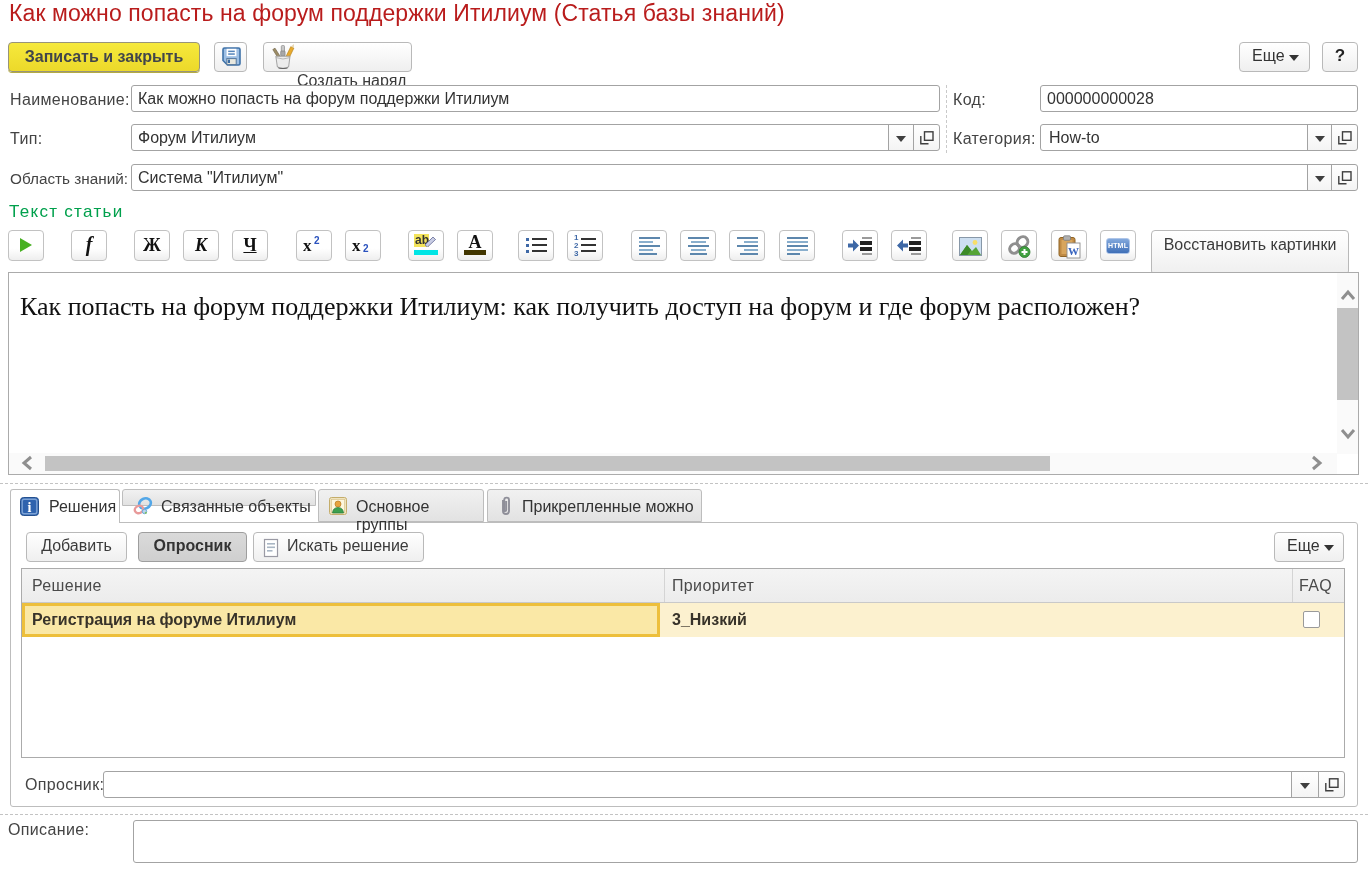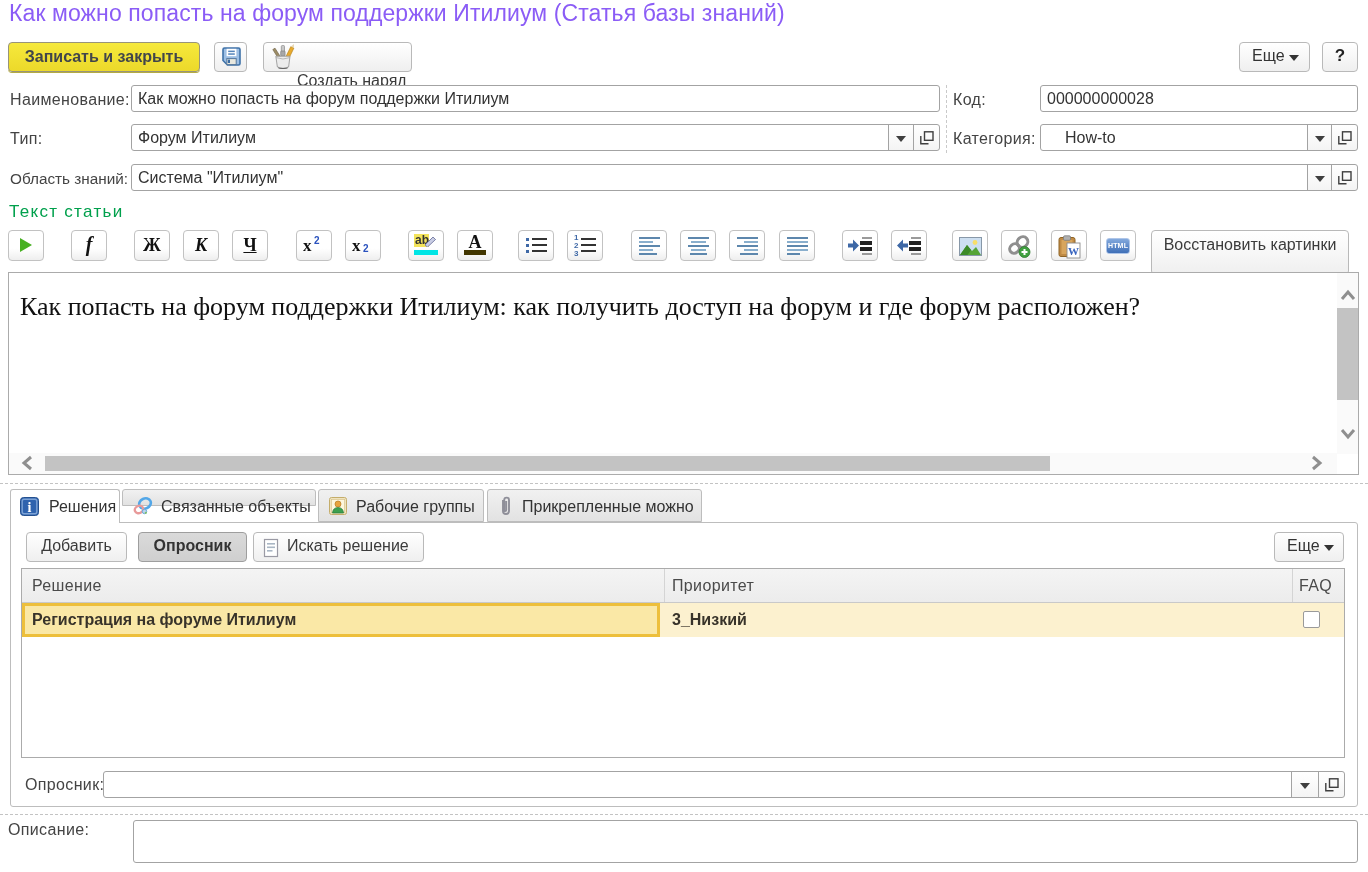--- a/index.html
+++ b/index.html
@@ -14,21 +14,21 @@
   background:#fff;font-size:16px;color:#333;}
 .lbl{position:absolute;font-size:16px;color:#444;white-space:nowrap;letter-spacing:0.35px;}
 .cmbtn{position:absolute;box-sizing:border-box;border:1px solid #a3a3a3;background:linear-gradient(#ffffff,#f4f4f4);}
 .arrow{width:0;height:0;border-left:5px solid transparent;border-right:5px solid transparent;
   border-top:6px solid #3f3f3f;position:absolute;}
 .dash-h{position:absolute;border-top:1px dashed #c3c3c3;height:0;}
 </style>
 </head>
 <body>
 
-<div class="abs" style="left:9px;top:0px;font-size:23px;line-height:26px;color:#8b5cf6;letter-spacing:0.1px;">Как можно попасть на форум поддержки Итилиум (Статья базы знаний)</div>
+<div class="abs" style="left:9px;top:0px;font-size:23px;line-height:26px;color:#b91c1c;letter-spacing:0.1px;">Как можно попасть на форум поддержки Итилиум (Статья базы знаний)</div>
 
 <div class="abs" style="left:8px;top:42px;width:192px;height:30px;box-sizing:border-box;border:1px solid #98947a;border-radius:4px;background:linear-gradient(#f6e93c,#ecd92a);box-shadow:0 1px 0 #b5ab43;">
   <div class="abs" style="left:0;top:0;width:100%;height:28px;line-height:28px;text-align:center;font-size:16px;font-weight:bold;color:#41454b;">Записать и закрыть</div>
 </div>
 <div class="btn" style="left:214px;top:42px;width:33px;height:30px;"></div>
 <svg class="abs" style="left:222px;top:47px;" width="19" height="19" viewBox="0 0 19 19">
   <path d="M2.5 1 H16.5 A1.5 1.5 0 0 1 18 2.5 V16.5 A1.5 1.5 0 0 1 16.5 18 H5.5 L1 13.5 V2.5 A1.5 1.5 0 0 1 2.5 1 Z" fill="#9dbfe4" stroke="#3f72a8" stroke-width="1.6"></path>
   <rect x="4.6" y="1.8" width="9.8" height="7.4" fill="#ffffff"></rect>
   <rect x="6.2" y="3.6" width="6.6" height="1.5" fill="#5585bb"></rect>
   <rect x="6.2" y="6.3" width="6.6" height="1.5" fill="#5585bb"></rect>
@@ -74,21 +74,21 @@
 <div class="cmbtn" style="left:888px;top:124px;width:26px;height:27px;">
   <span class="arrow" style="left:7px;top:11px;"></span>
 </div>
 <div class="cmbtn" style="left:913px;top:124px;width:27px;height:27px;border-radius:0 3px 3px 0;">
   <svg width="14" height="14" viewBox="0 0 14 14" style="position:absolute;left:6px;top:6px;">
     <rect x="4.5" y="0.8" width="8.5" height="8.5" fill="none" stroke="#3f3f3f" stroke-width="1.4"></rect>
     <path d="M8.5 12.8 H0.8 V5" fill="none" stroke="#3f3f3f" stroke-width="1.4"></path>
   </svg>
 </div>
 <div class="lbl" style="left:953px;top:130px;">Категория:</div>
-<div class="inp" style="left:1040px;top:124px;width:268px;height:27px;line-height:25px;padding-left:24px;border-radius:3px 0 0 3px;">How-to</div>
+<div class="inp" style="left:1040px;top:124px;width:268px;height:27px;line-height:25px;padding-left:8px;border-radius:3px 0 0 3px;">How-to</div>
 <div class="cmbtn" style="left:1307px;top:124px;width:25px;height:27px;">
   <span class="arrow" style="left:7px;top:11px;"></span>
 </div>
 <div class="cmbtn" style="left:1331px;top:124px;width:27px;height:27px;border-radius:0 3px 3px 0;">
   <svg width="14" height="14" viewBox="0 0 14 14" style="position:absolute;left:6px;top:6px;">
     <rect x="4.5" y="0.8" width="8.5" height="8.5" fill="none" stroke="#3f3f3f" stroke-width="1.4"></rect>
     <path d="M8.5 12.8 H0.8 V5" fill="none" stroke="#3f3f3f" stroke-width="1.4"></path>
   </svg>
 </div>
 
@@ -278,21 +278,21 @@
   </svg>
   <span class="abs" style="left:38px;top:8px;font-size:16px;color:#333;">Связанные объекты</span>
 </div>
 <div class="abs" style="left:318px;top:489px;width:166px;height:33px;box-sizing:border-box;border:1px solid #bdbdbd;border-radius:3px 3px 0 0;background:linear-gradient(#f1f1f1,#e2e2e2);z-index:2;">
   <svg class="abs" style="left:10px;top:7px;" width="18" height="18" viewBox="0 0 18 18">
     <rect x="0.5" y="0.5" width="17" height="17" rx="2" fill="#f3e7c3" stroke="#c4ad6b" stroke-width="1"></rect>
     <rect x="2.3" y="2.3" width="13.4" height="13.4" fill="#fdf6dd" stroke="#d8c48c" stroke-width="0.8"></rect>
     <circle cx="9" cy="7" r="3" fill="#e8a33d" stroke="#b67a1f" stroke-width="0.7"></circle>
     <path d="M3.5 16 Q4 10.5 9 10.5 Q14 10.5 14.5 16 Z" fill="#3da04f" stroke="#2a7a38" stroke-width="0.7"></path>
   </svg>
-  <span class="abs" style="left:37px;top:8px;font-size:16px;color:#333;">Рабочие группы</span>
+  <span class="abs" style="left:37px;top:8px;font-size:16px;color:#333;">Основное группы</span>
 </div>
 <div class="abs" style="left:487px;top:489px;width:215px;height:33px;box-sizing:border-box;border:1px solid #bdbdbd;border-radius:3px 3px 0 0;background:linear-gradient(#f1f1f1,#e2e2e2);z-index:2;">
   <svg class="abs" style="left:12px;top:5px;" width="12" height="23" viewBox="0 0 12 23">
     <path d="M3 5 V16 a3 3 0 0 0 6 0 V5 a2.4 2.4 0 0 0 -4.8 0 V15 a1 1 0 0 0 2 0 V6" fill="none" stroke="#8f8f99" stroke-width="1.9"></path>
   </svg>
   <span class="abs" style="left:34px;top:8px;font-size:16px;color:#333;">Прикрепленные можно</span>
 </div>
 
 <div class="btn" style="left:26px;top:532px;width:101px;height:30px;">
   <span class="abs" style="left:0;top:4px;width:100%;text-align:center;font-size:16px;color:#3b3b3b;">Добавить</span>

